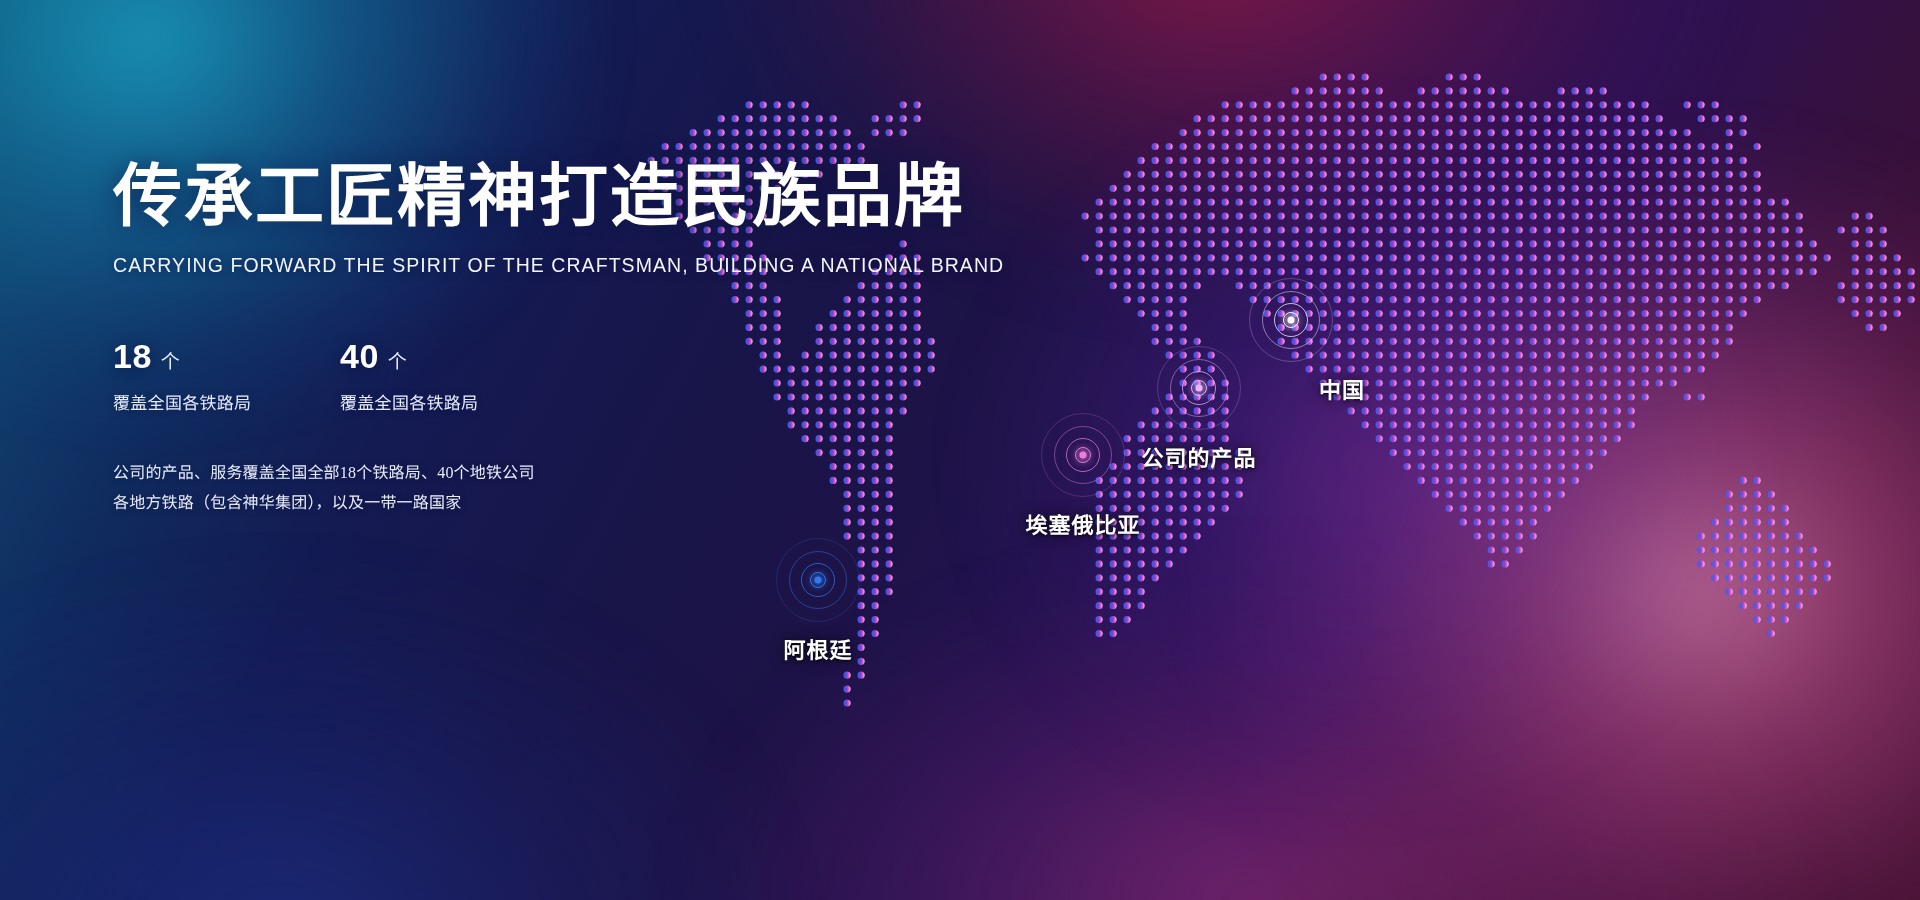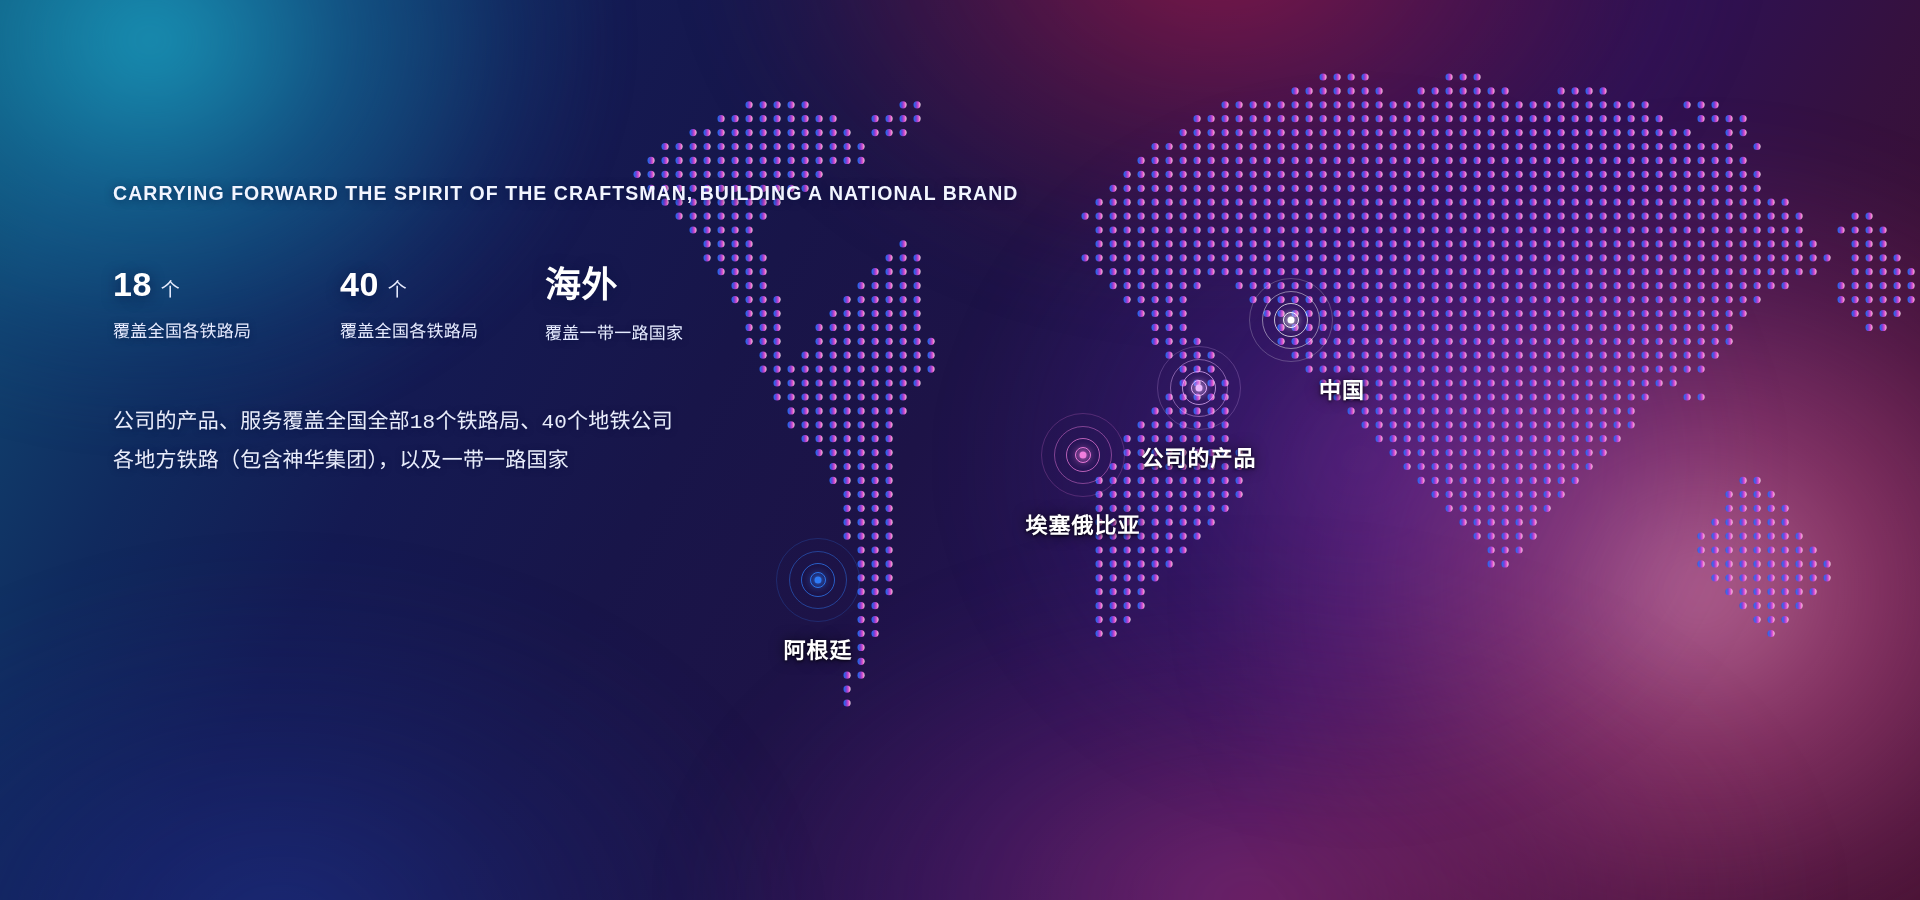--- a/index.html
+++ b/index.html
@@ -146,21 +146,21 @@
     letter-spacing:2px;
     line-height:1.05;
     white-space:nowrap;
     text-shadow:0 2px 26px rgba(10,20,70,.75);
     font-family:"DejaVu Sans","Liberation Sans",sans-serif;
   }
 
   #subhead {
     margin-top:22px;
     font-size:19.5px;
-    font-weight:700;
+    font-weight:400;
     color:#f2f5ff;
     letter-spacing:1.05px;
     white-space:nowrap;
     text-shadow:0 1px 8px rgba(5,15,60,.6);
   }
 
   #stats {
     margin-top:62px;
     display:flex;
     align-items:flex-start;
@@ -197,26 +197,26 @@
     margin-top:16px;
     font-size:17px;
     color:#e6ebff;
     letter-spacing:0.3px;
     white-space:nowrap;
     font-family:Liberation Mono, monospace;
     text-shadow:0 1px 6px rgba(5,15,60,.55);
   }
 
   #paragraph {
-    margin-top:60px;
-    font-size:21px;
+    margin-top:44px;
+    font-size:16px;
     line-height:1.85;
     color:#e9edfb;
     letter-spacing:0.2px;
-    font-family:Liberation Mono, monospace;
+    font-family:Liberation Serif, serif;
     text-shadow:0 1px 6px rgba(5,15,60,.55);
   }
   #paragraph div { white-space:nowrap; }
 </style>
 </head>
 <body>
 
 <div id="stage">
 
   <div class="glow glow-teal"></div>
@@ -1903,20 +1903,21 @@
         <div class="ring r3"></div>
         <div class="ring r2"></div>
         <div class="ring r1"></div>
         <div class="core"></div>
         <div class="mlabel">阿根廷</div>
       </div>
     </div>
 
   <div id="content">
 
+    <h1 id="headline">传承工匠精神打造民族品牌</h1>
 
     <div id="subhead">CARRYING FORWARD THE SPIRIT OF THE CRAFTSMAN, BUILDING A NATIONAL BRAND</div>
 
     <div id="stats">
 
       <div class="stat">
         <div class="stat-top">
           <span class="stat-value">18</span>
           <span class="stat-unit">个</span>
         </div>
@@ -1924,27 +1925,20 @@
       </div>
 
       <div class="stat">
         <div class="stat-top">
           <span class="stat-value">40</span>
           <span class="stat-unit">个</span>
         </div>
         <div class="stat-desc">覆盖全国各铁路局</div>
       </div>
 
-      <div class="stat">
-        <div class="stat-top">
-          <span class="stat-value cjk">海外</span>
-          <span class="stat-unit"></span>
-        </div>
-        <div class="stat-desc">覆盖一带一路国家</div>
-      </div>
 
     </div>
 
     <div id="paragraph">
       <div>公司的产品、服务覆盖全国全部18个铁路局、40个地铁公司</div>
       <div>各地方铁路（包含神华集团），以及一带一路国家</div>
     </div>
 
   </div>
 </div>

